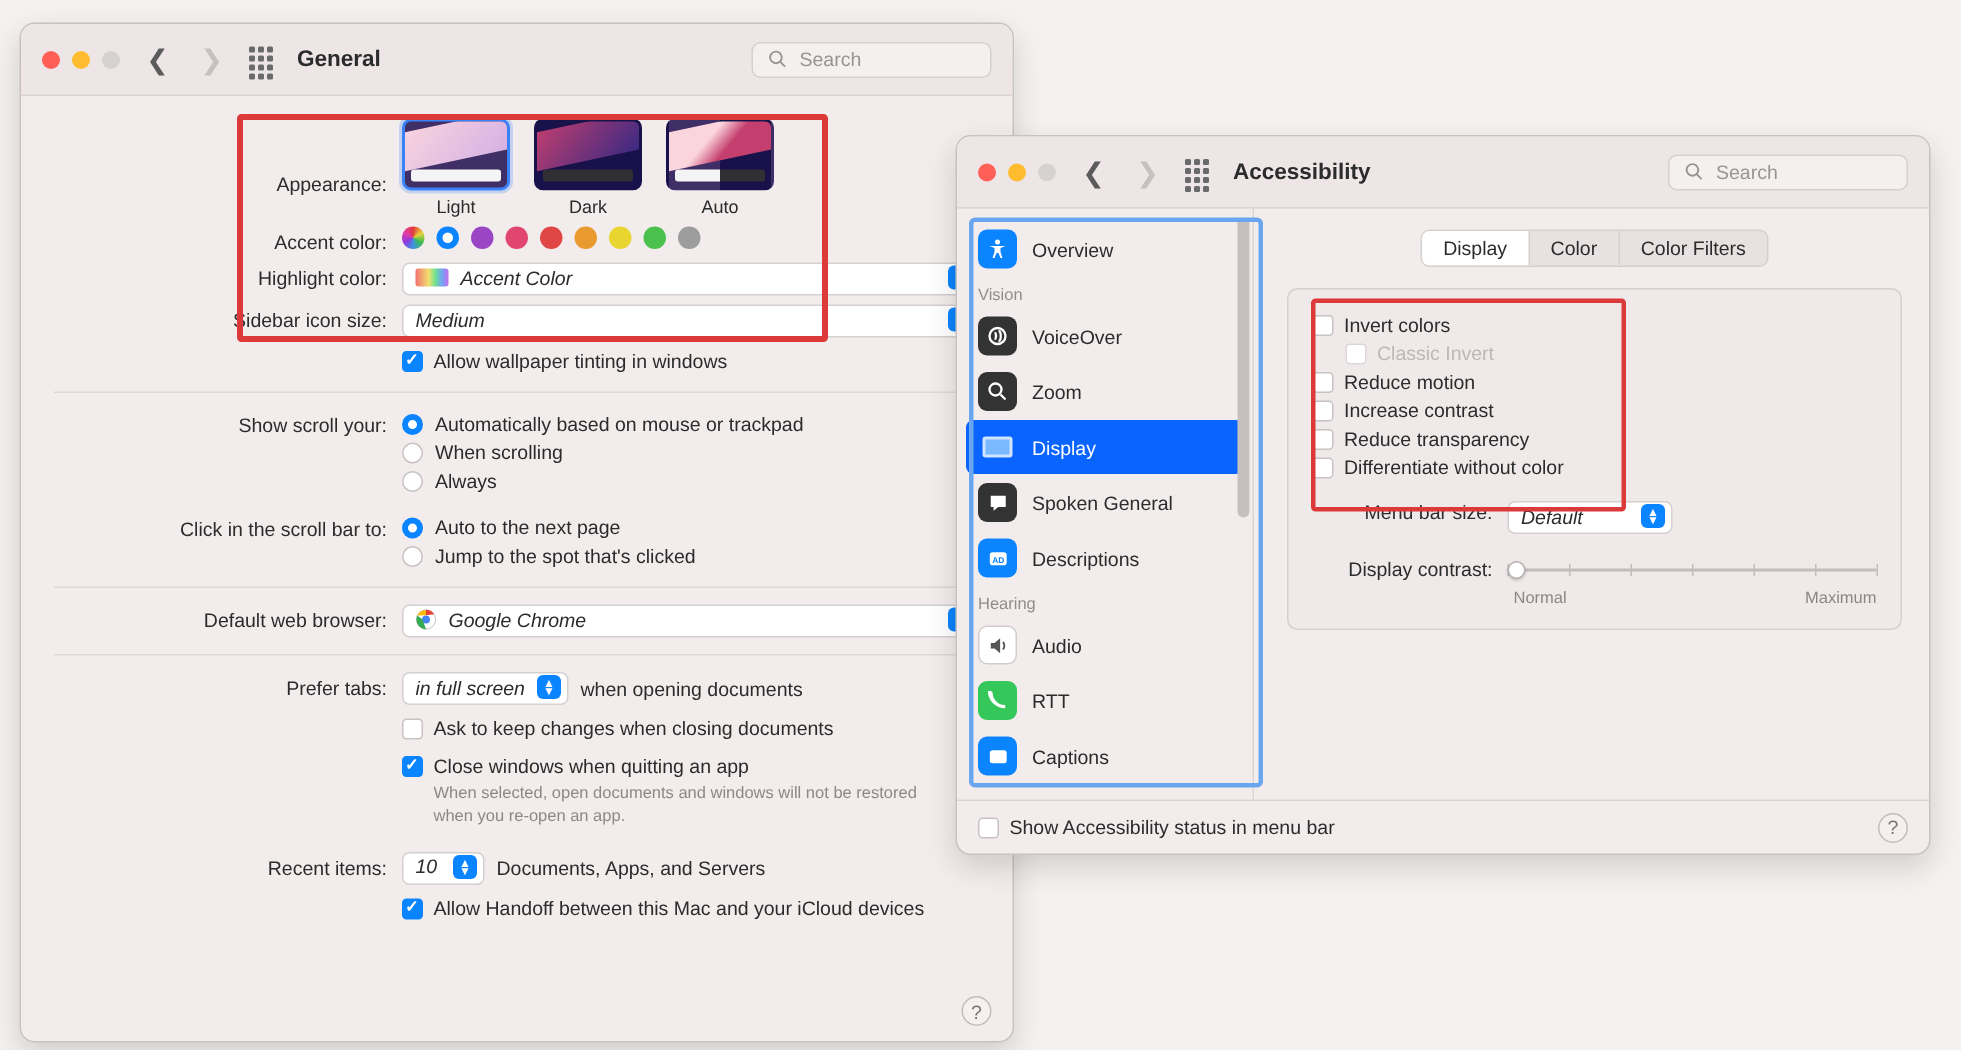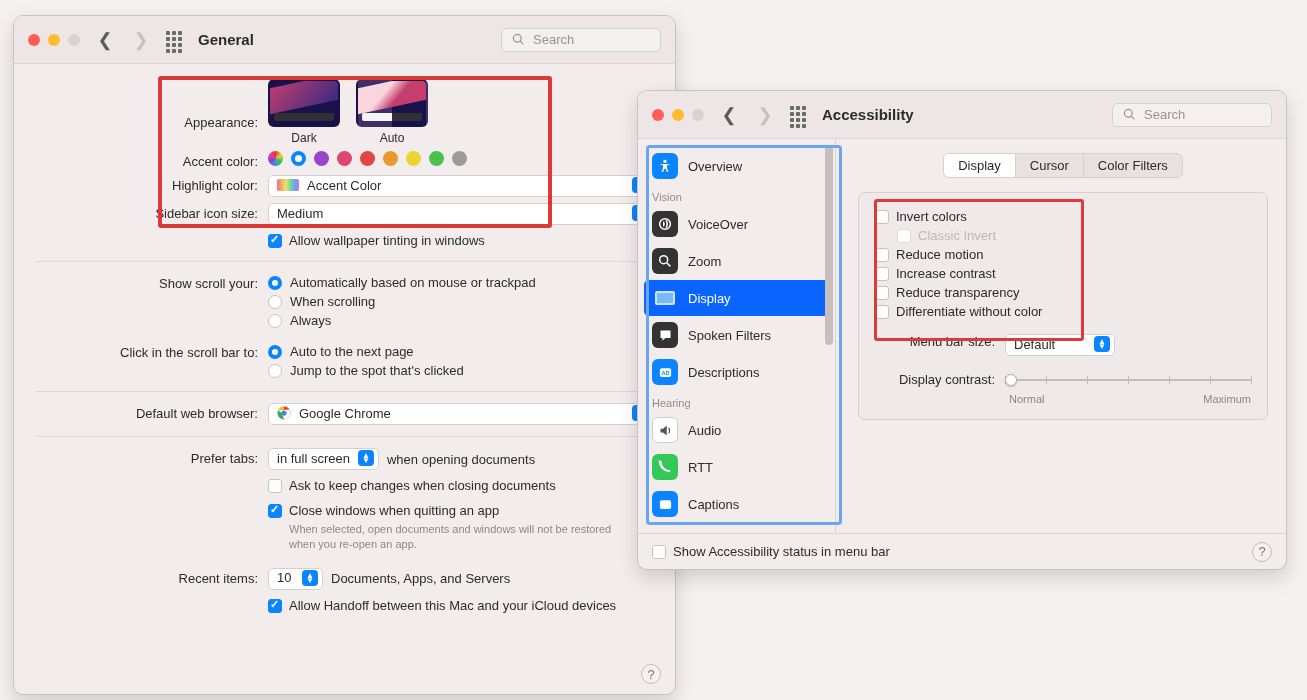--- a/index.html
+++ b/index.html
@@ -80,21 +80,21 @@
   .thumb .cap { margin-top:4px; font-size:12px; }
 
   .swatches { display:flex; gap:8px; align-items:center; }
   .sw { width:15px;height:15px;border-radius:50%; position:relative;}
   .sw.sel::after{content:"";position:absolute;inset:4px;border-radius:50%;background:#fff;}
   .sw.multi{background:conic-gradient(#e03b3b,#e7d23b,#3bbd4f,#3b94e0,#8e3be0,#e03ba8,#e03b3b);}
 
   .select {
     display:flex;align-items:center;gap:8px;
     background:#fff;border:1px solid #d6cfcf;border-radius:5px;
-    padding:2px 4px 4px 8px;height:22px;min-width:190px;
+    padding:2px 4px 4px 8px;height:22px;min-width:190px;font-style:italic;
   }
   .select.small{min-width:55px;}
   .select .arrows{
     margin-left:auto;width:16px;height:16px;background:#0a84ff;border-radius:4px;
     color:#fff;font-size:8px;display:flex;flex-direction:column;align-items:center;justify-content:center;line-height:5px;
   }
   .select .arrows::before{content:"▲";}
   .select .arrows::after{content:"▼";}
   .hl-chip{width:22px;height:12px;border-radius:2px;background:linear-gradient(90deg,#f26f6f,#f2a96f,#f2e16f,#6fe28d,#6fa6f2,#c46ff2);}
 
@@ -191,20 +191,26 @@
         </svg>
       <span>Search</span>
     </div>
   </div>
 
   <div class="gen-body">
     <div class="row">
       <div class="lbl" style="padding-top:36px;">Appearance:</div>
       <div class="val">
         <div class="thumbs">
+          <div class="thumb sel">
+            <div class="pic light">
+                <div class="shape"></div>
+              </div>
+            <div class="cap">Light</div>
+          </div>
           <div class="thumb">
             <div class="pic dark">
                 <div class="shape"></div>
               </div>
             <div class="cap">Dark</div>
           </div>
           <div class="thumb">
             <div class="pic auto">
                 <div class="shape"></div>
               </div>
@@ -446,21 +452,21 @@
           <div class="display-mini"></div>
         </div>
         <span>Display</span>
       </div>
       <div class="side-item">
         <div class="ico dark">
           <svg width="15" height="15" viewBox="0 0 24 24" fill="#fff">
               <path d="M4 4h16v12H12l-5 4v-4H4z"></path>
             </svg>
         </div>
-        <span>Spoken Filters</span>
+        <span>Spoken General</span>
       </div>
       <div class="side-item">
         <div class="ico blue">
           <svg width="15" height="15" viewBox="0 0 24 24" fill="#fff">
               <rect x="3" y="5" width="18" height="14" rx="3"></rect>
               <text x="12" y="16" text-anchor="middle" font-size="9" fill="#0a84ff" font-weight="700">AD</text>
             </svg>
         </div>
         <span>Descriptions</span>
       </div>
@@ -489,21 +495,21 @@
             </svg>
         </div>
         <span>Captions</span>
       </div>
       <div class="sb-thumb"></div>
     </div>
 
     <div class="acc-main">
       <div class="segment">
         <div class="on">Display</div>
-        <div>Cursor</div>
+        <div>Color</div>
         <div>Color Filters</div>
       </div>
 
       <div class="panel">
         <div class="checkbox">
             <div class="cb"></div>
             <span>Invert colors</span>
           </div>
         <div class="checkbox indent">
             <div class="cb" style="border-color:#ddd7d7"></div>

